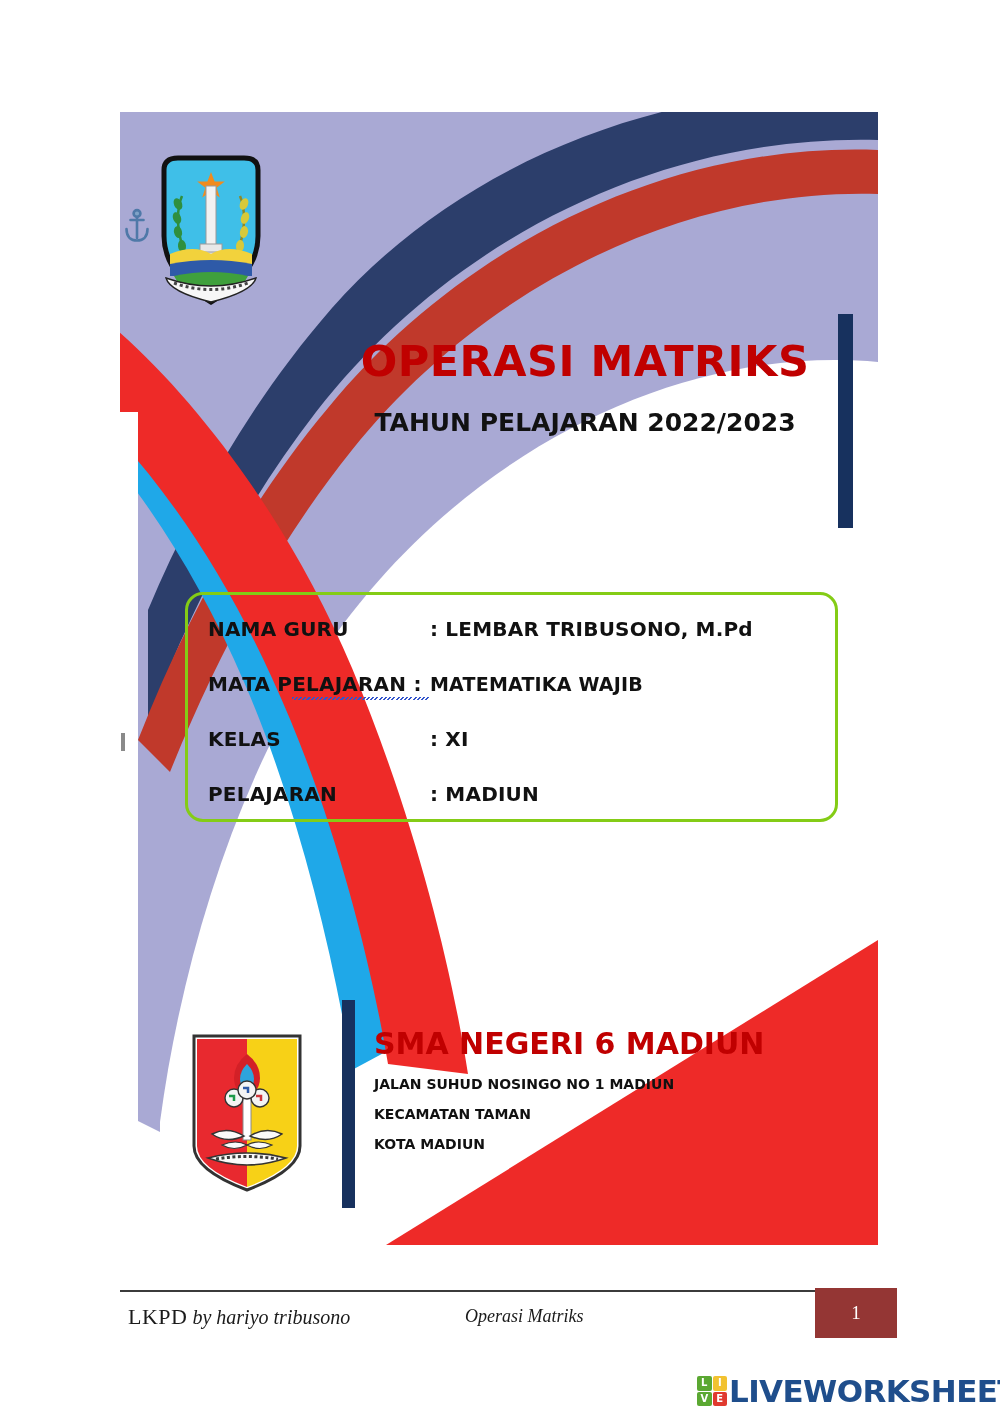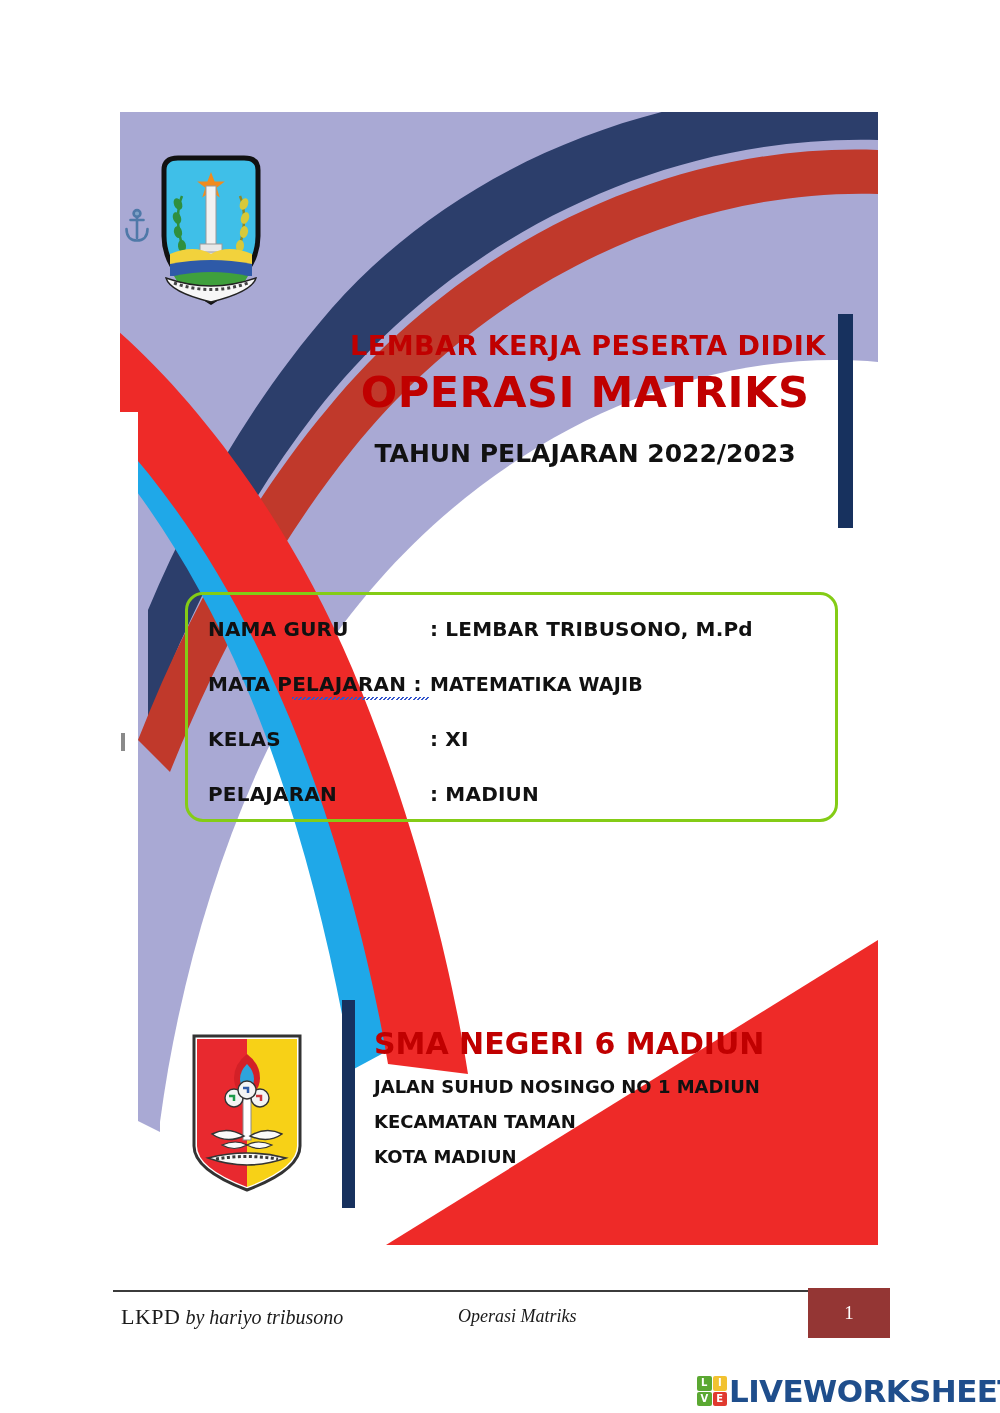--- a/index.html
+++ b/index.html
@@ -197,41 +197,41 @@
     font-family: "DejaVu Sans", sans-serif;
     font-weight: bold;
     font-size: 30px;
     color: #C00000;
     line-height: 1.2;
     white-space: nowrap;
   }
   .school-addr {
     font-family: "DejaVu Sans", sans-serif;
     font-weight: bold;
-    font-size: 18px;
+    font-size: 14px;
     color: #111111;
     margin-top: 14px;
     white-space: nowrap;
   }
 
   
   #caret-mark {
     position: absolute;
     left: 121px;
     top: 733px;
     width: 4px;
     height: 18px;
     background: #8a8a8a;
     z-index: 9;
   }
 
   
   #footer {
     position: absolute;
-    left: 113px;
+    left: 120px;
     top: 1290px;
     width: 775px;
     height: 58px;
     z-index: 10;
   }
   #footer-rule {
     position: absolute;
     left: 0; top: 0;
     width: 700px;
     height: 2px;
@@ -404,21 +404,20 @@
       <path d="M18,112 Q59,104 100,112 L100,124 L18,124 Z" fill="#2E5AA8"></path>
 
       <path d="M22,124 Q59,116 96,124 Q88,140 59,148 Q30,140 22,124 Z" fill="#3FA03C"></path>
 
       <path d="M14,126 Q59,142 104,126 Q100,140 59,150 Q18,140 14,126 Z" fill="#F7F7F7" stroke="#222222" stroke-width="1.4"></path>
       <path d="M22,131 Q59,144 96,131" fill="none" stroke="#444444" stroke-width="3" stroke-dasharray="3 3"></path>
     </svg>
   </div>
 
   <div id="title-block">
-    <div id="lkpd-line">LEMBAR KERJA PESERTA DIDIK</div>
     <div id="main-title">OPERASI MATRIKS</div>
     <div id="school-year">TAHUN PELAJARAN 2022/2023</div>
   </div>
   <div id="title-accent-bar"></div>
 
   <div id="info-box">
 
     <div class="info-row" style="top:22px;">
       <span class="info-label">NAMA GURU</span>
       <span class="info-value">: LEMBAR TRIBUSONO, M.Pd</span>

